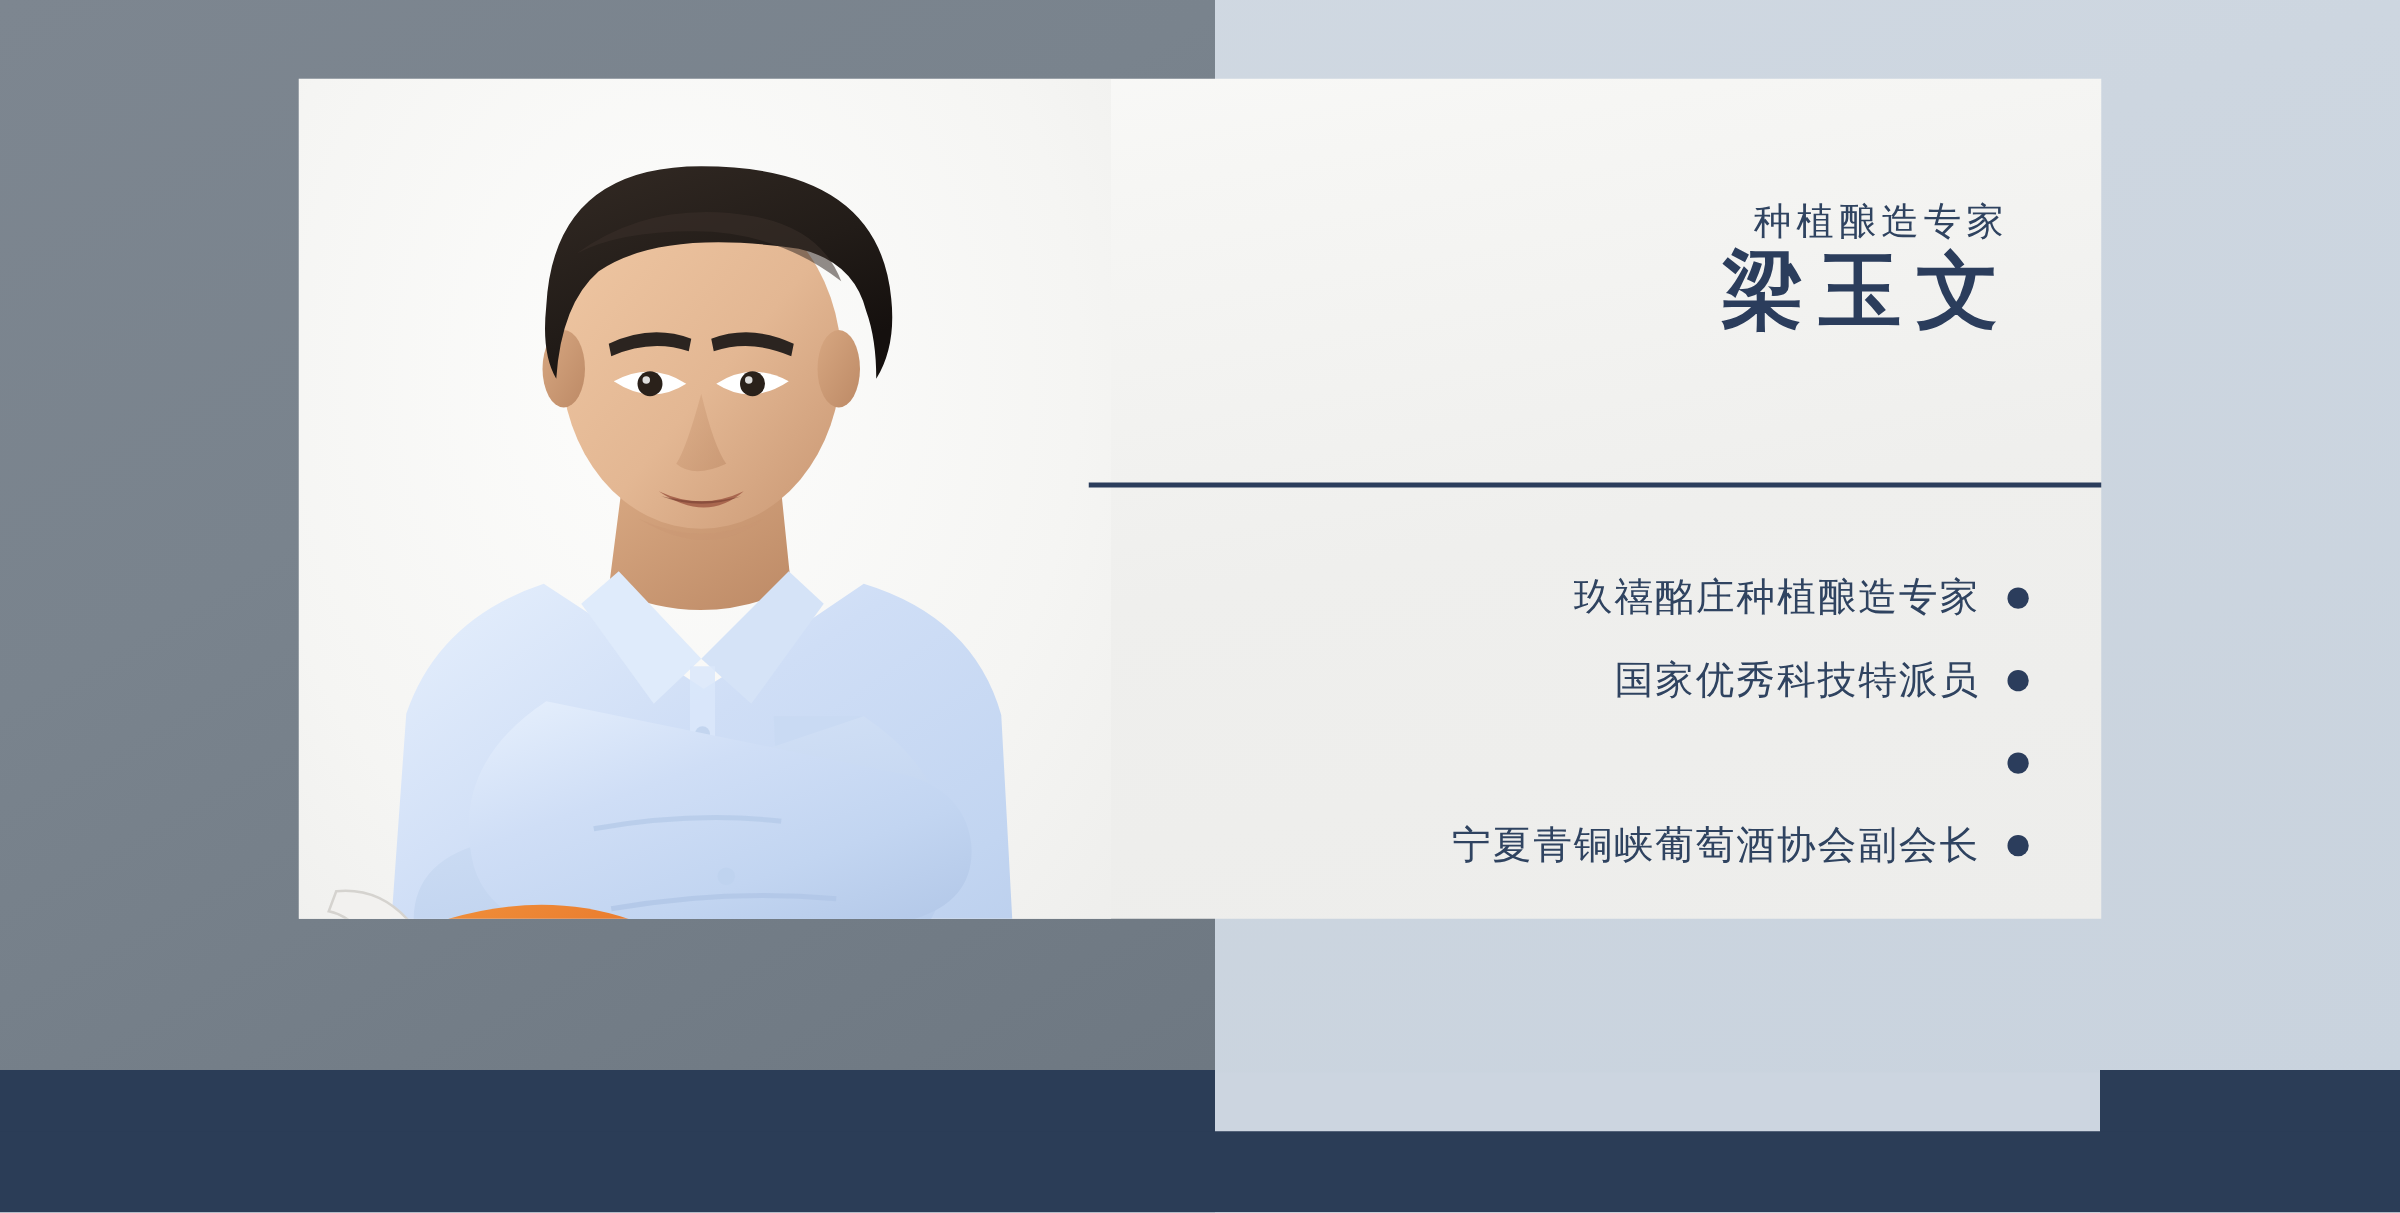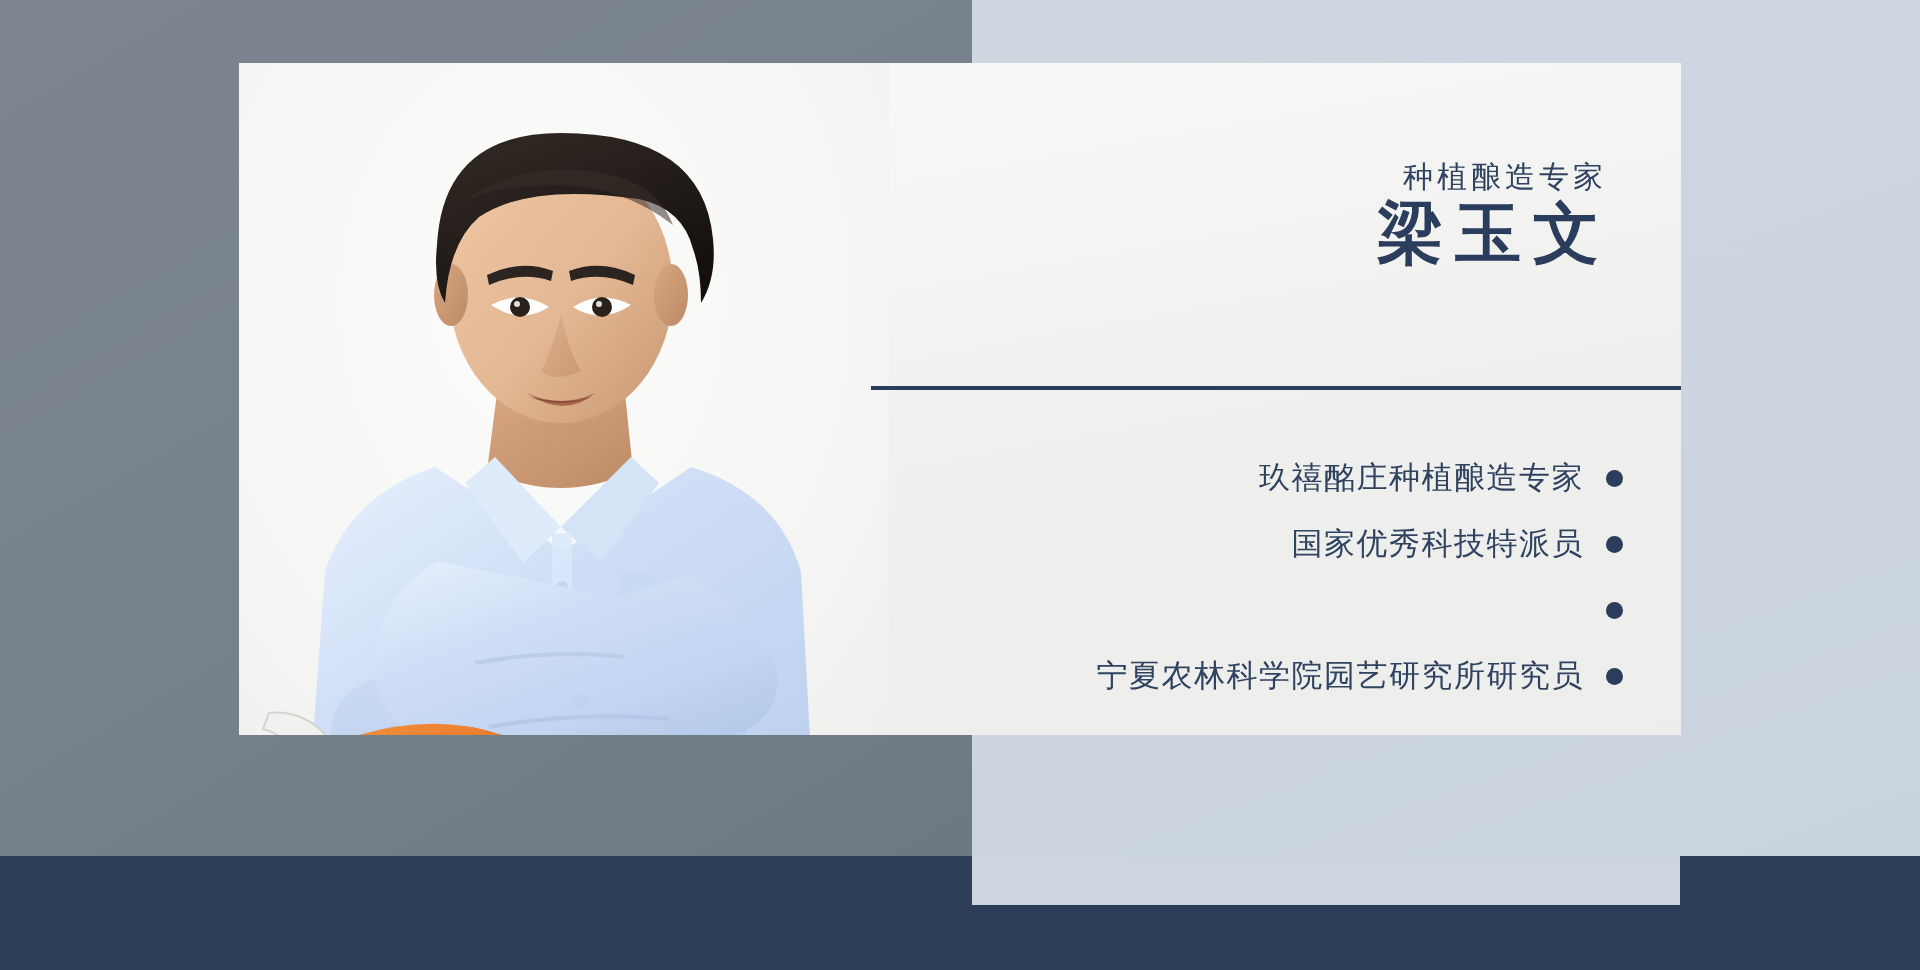--- a/index.html
+++ b/index.html
@@ -311,20 +311,20 @@
           <span class="cred-bullet"></span>
         </li>
         <li>
           <span class="cred-text">国家优秀科技特派员</span>
           <span class="cred-bullet"></span>
         </li>
         <li>
           <span class="cred-bullet"></span>
         </li>
         <li>
-          <span class="cred-text">宁夏农林科学院园艺研究所研究员</span>
+          <span class="cred-text">宁夏青铜峡葡萄酒协会副会长</span>
           <span class="cred-bullet"></span>
         </li>
       </ul>
 
     </div>
   </div>
 </div>
 
 </body></html>

